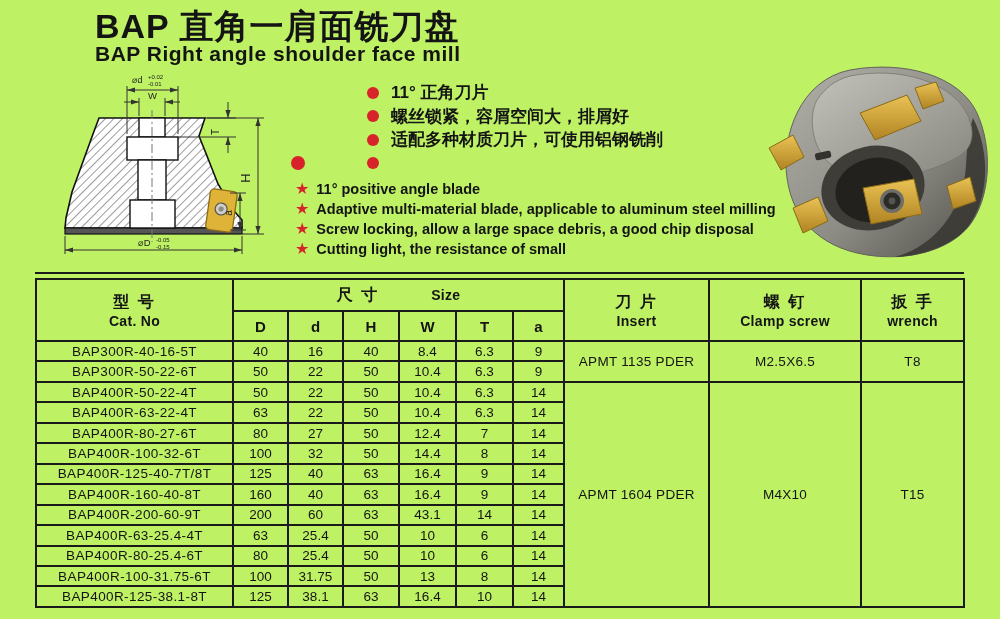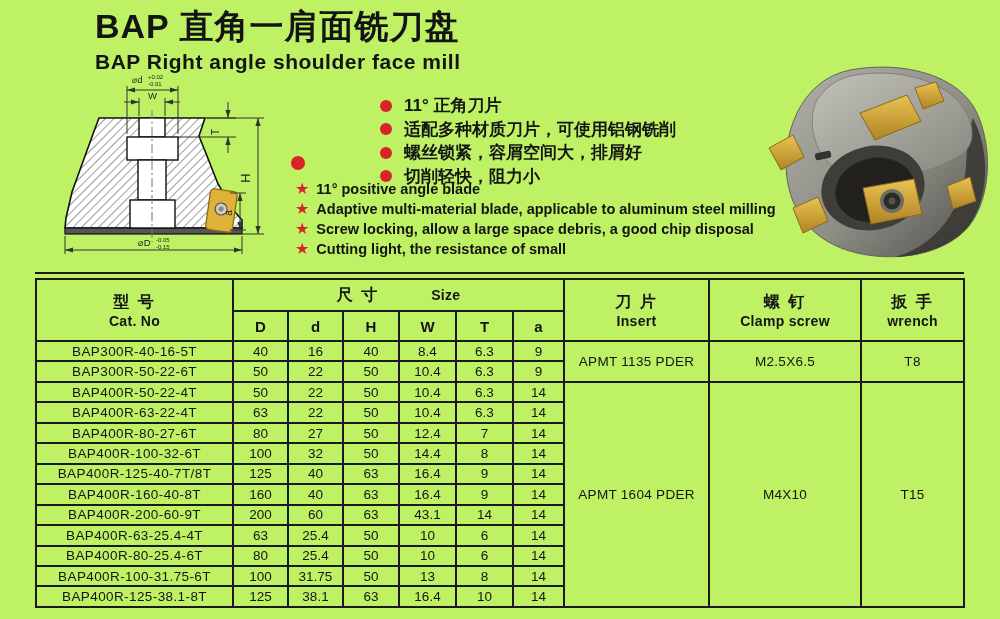--- a/index.html
+++ b/index.html
@@ -1,24 +1,24 @@
 <!DOCTYPE html>
 <html><head>
 <meta charset="utf-8">
 <style>
   html,body{margin:0;padding:0;background:#fff;}
   body{font-family:"Liberation Sans","DejaVu Sans",sans-serif;color:#141414;}
   #page{position:relative;width:1000px;height:619px;background:#bef264;overflow:hidden;}
 
   
   .title-zh{position:absolute;left:95px;top:4px;font-size:34px;font-weight:bold;letter-spacing:1px;white-space:nowrap;}
-  .title-en{position:absolute;left:95px;top:42px;font-size:21px;font-weight:bold;letter-spacing:.5px;white-space:nowrap;margin-top:8px;}
+  .title-en{position:absolute;left:95px;top:42px;font-size:21px;font-weight:bold;letter-spacing:.5px;white-space:nowrap;}
 
   
-  .feat-zh{position:absolute;left:363px;top:77px;list-style:none;margin:17px;padding:0;}
+  .feat-zh{position:absolute;left:363px;top:77px;list-style:none;margin:4px;padding:0;}
   .feat-zh li{display:flex;align-items:center;height:23.5px;font-size:17px;font-weight:600;white-space:nowrap;}
   .dot{width:12px;height:12px;border-radius:50%;background:#d8232a;margin-right:12px;flex:0 0 auto;}
   .feat-en{position:absolute;left:295px;top:179px;list-style:none;margin:0;padding:0;}
   .feat-en li{display:flex;align-items:center;height:20px;font-size:14.5px;font-weight:bold;white-space:nowrap;}
   .star{color:#d8232a;font-size:16px;margin-right:7px;flex:0 0 auto;line-height:1;}
   .lone-dot{position:absolute;left:291px;top:156px;width:14px;height:14px;border-radius:50%;background:#d8232a;}
 
   
   .drawing{position:absolute;left:58px;top:72px;}
   .photo{position:absolute;left:755px;top:58px;}
@@ -133,29 +133,28 @@
     <text x="98" y="177" font-size="6" fill="#222">-0.15</text>
   </svg>
 
   <ul class="feat-zh">
     <li>
         <span class="dot"></span>
         <span>11°  正角刀片</span>
       </li>
     <li>
         <span class="dot"></span>
+        <span>螺丝锁紧，容屑空间大，排屑好</span>
+      </li>
+    <li>
+        <span class="dot"></span>
         <span>适配多种材质刀片，可使用铝钢铣削</span>
       </li>
     <li>
         <span class="dot"></span>
-        <span>螺丝锁紧，容屑空间大，排屑好</span>
-      </li>
-    <li>
-        <span class="dot"></span>
-        <span>切削轻快，阻力小</span>
       </li>
   </ul>
 
   <div class="lone-dot"></div>
 
   <ul class="feat-en">
     <li>
         <span class="star">★</span>
         <span>11°  positive angle blade</span>
       </li>

